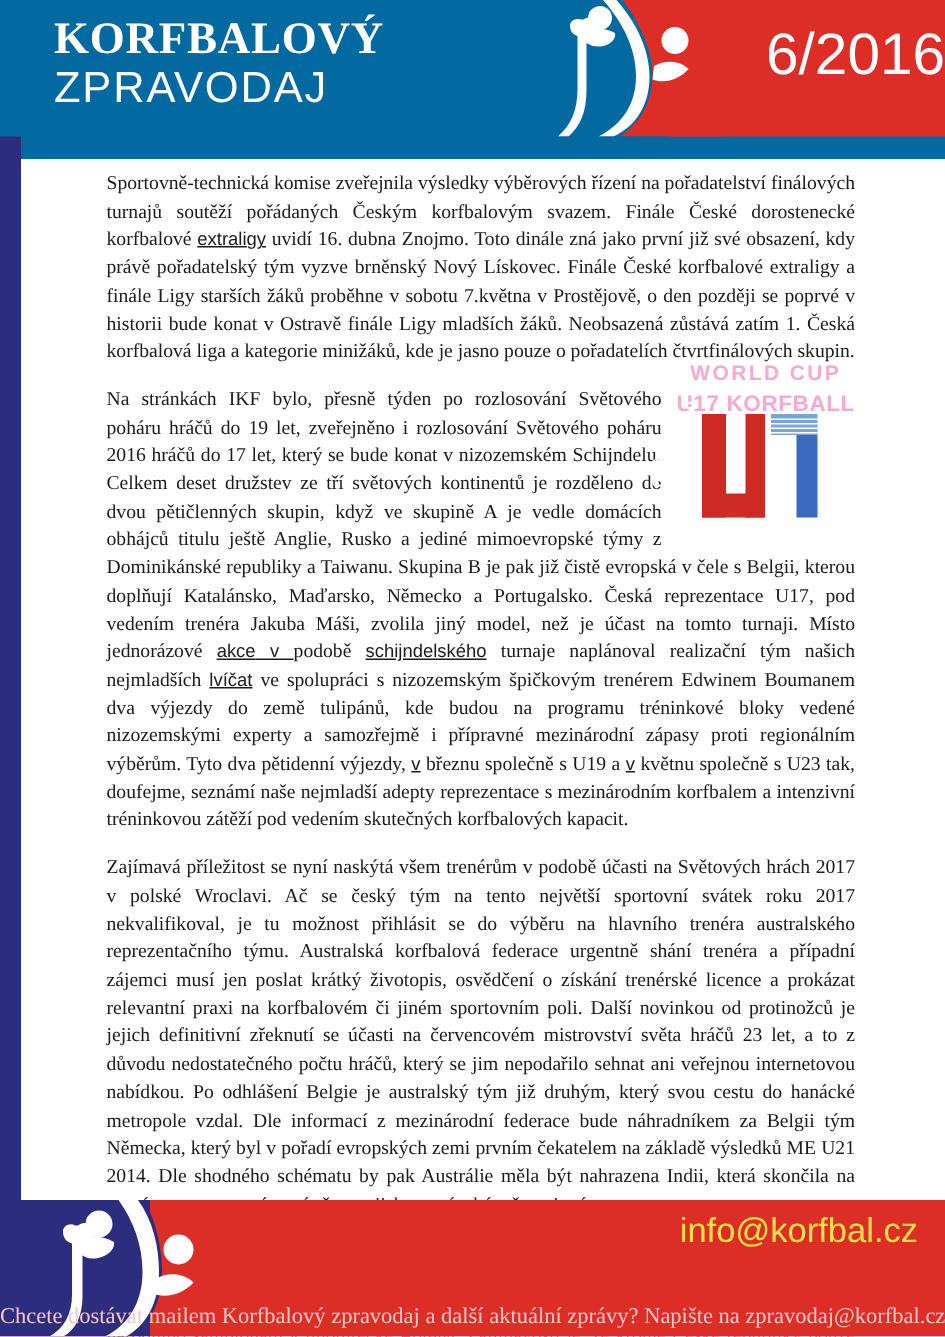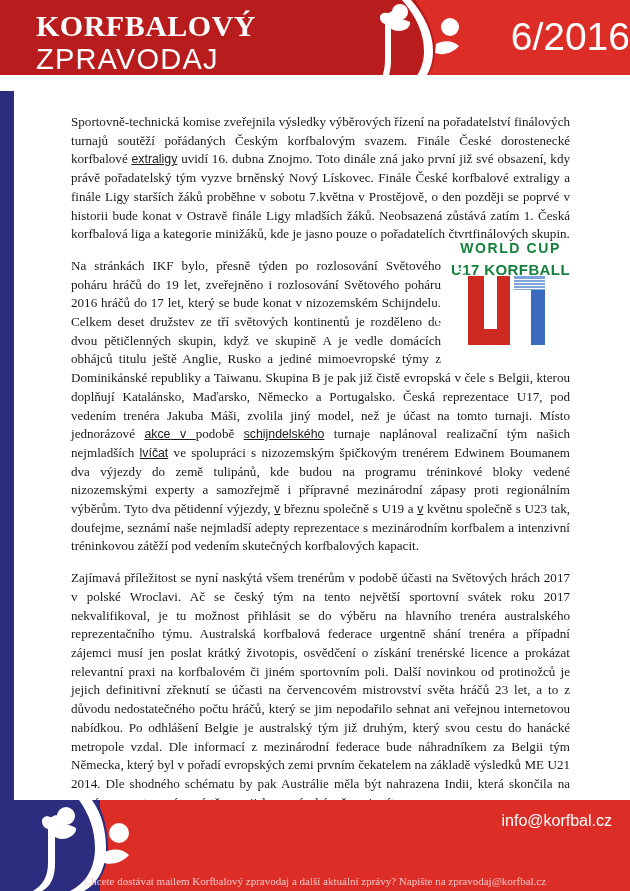--- a/index.html
+++ b/index.html
@@ -16,22 +16,22 @@
     font-family: "Liberation Serif", "DejaVu Serif", serif;
     color: #1a1a1a;
   }
 
   
   .header {
     position: absolute;
     top: 0;
     left: 0;
     width: 630px;
-    height: 75px;
-    background: #b91c1c;
+    height: 106px;
+    background: #0369a1;
     overflow: hidden;
   }
   .header-red {
     position: absolute;
     top: 0;
     right: 0;
     width: 185px;
     height: 91px;
     background: #dc2d27;
   }
@@ -128,21 +128,21 @@
     position: relative;
     width: 119px;
     height: 103px;
     background: #000000;
   }
   .wc-top-text, .wc-bottom-text {
     position: absolute;
     left: 0;
     width: 119px;
     text-align: center;
-    color: #15803d;
+    color: #f9a8d4;
     font-family: "Liberation Sans", "DejaVu Sans", sans-serif;
     font-weight: bold;
     white-space: nowrap;
   }
   .wc-top-text {
     top: 2px;
     font-size: 15px;
     letter-spacing: 0.4px;
   }
   .wc-bottom-text {
@@ -237,34 +237,34 @@
     height: 91px;
   }
   .footer-contact {
     position: absolute;
     right: 18px;
     top: 6px;
     text-align: right;
   }
   .footer-contact div {
     font-family: "Liberation Sans", "DejaVu Sans", sans-serif;
-    font-size: 16px;
+    font-size: 23px;
     line-height: 29px;
-    color: #ffffff;
+    color: #fde047;
     white-space: nowrap;
     text-align: center;
   }
   .footer-tagline {
     position: absolute;
     left: 0;
     bottom: 4px;
     width: 630px;
     text-align: center;
     font-family: "Liberation Serif", "DejaVu Serif", serif;
-    font-size: 11px;
+    font-size: 15px;
     color: #f4c9c6;
     white-space: nowrap;
   }
 </style>
 </head>
 <body>
 
 <div class="header">
   <div class="header-red"></div>
 

